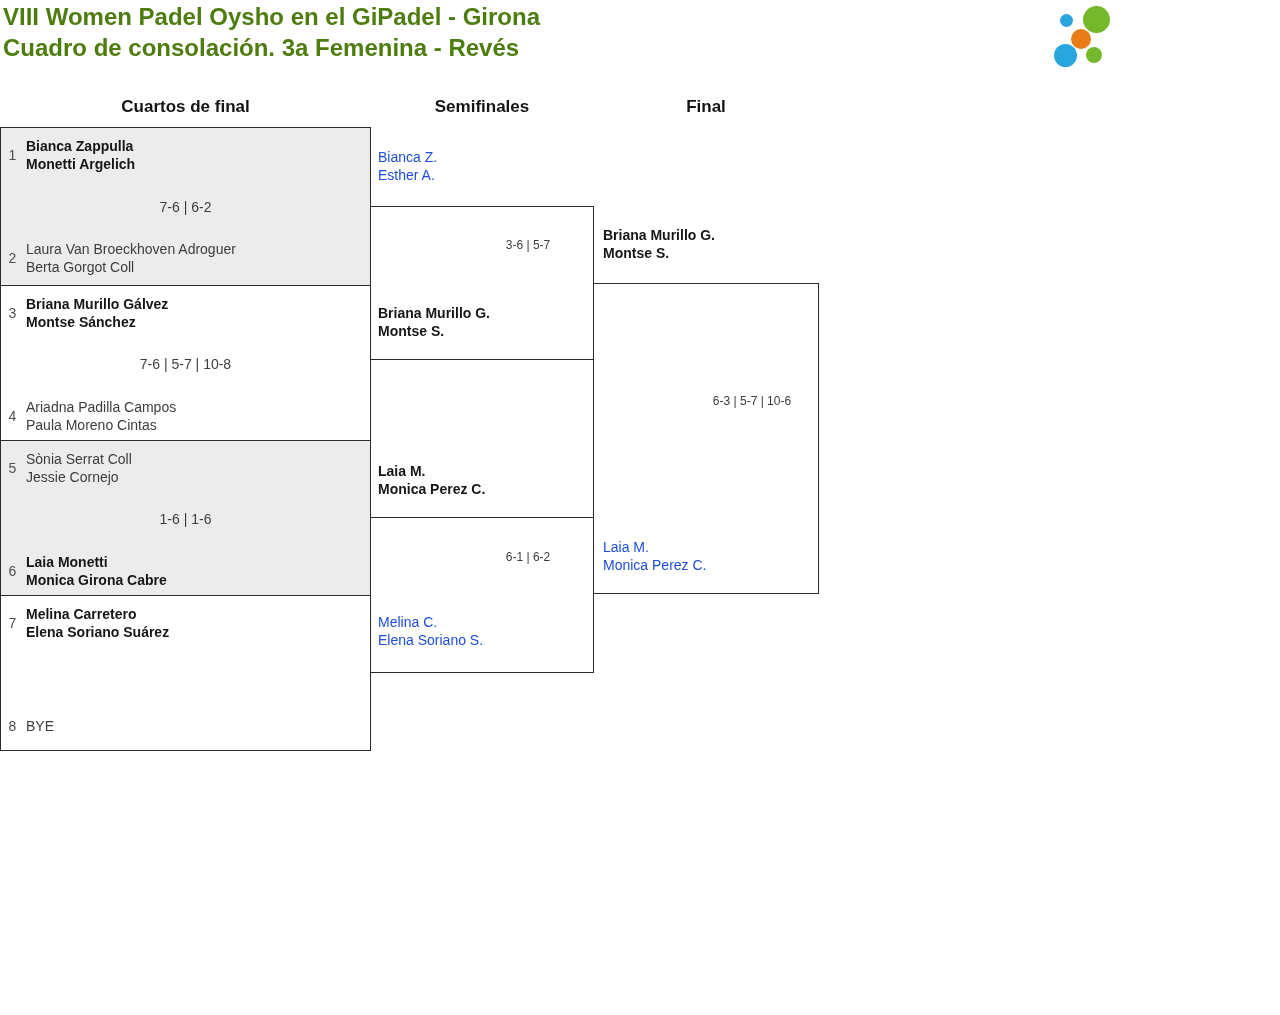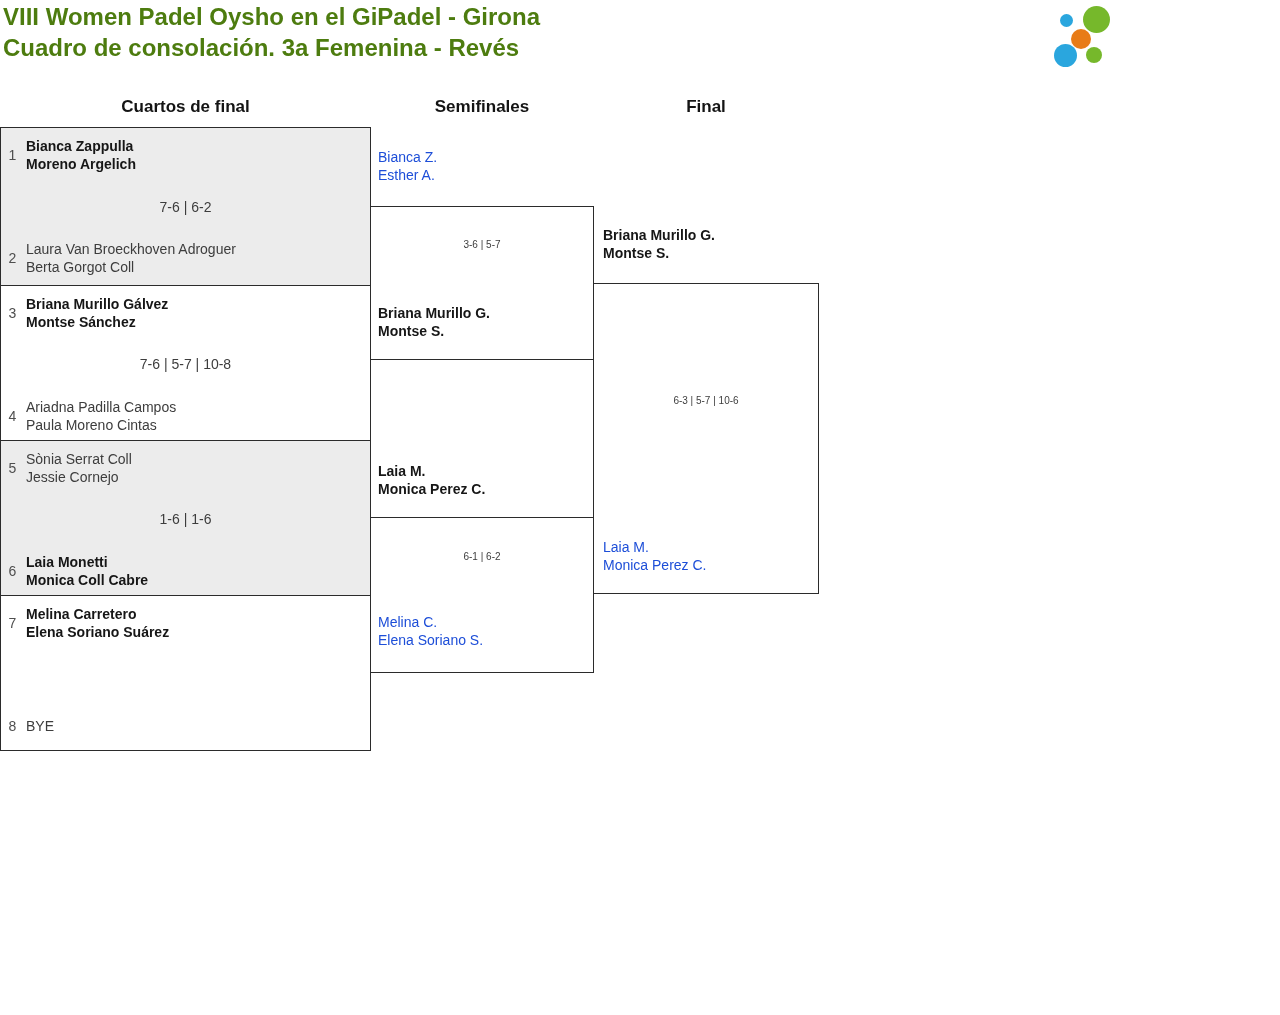--- a/index.html
+++ b/index.html
@@ -16,21 +16,21 @@
   .sf{left:370px;width:224px;background:transparent;}
   .fin{left:593px;width:226px;background:transparent;}
 
   .trow{position:absolute;left:4px;display:flex;align-items:center;height:36px;column-gap:6px;}
   .seed{width:15px;flex:none;text-align:center;font-size:14px;color:#4e4e4e;}
   .names{font-size:14px;line-height:18px;color:#3d3d3d;}
   .bold .names, .flabel.bold{font-weight:700;color:#161616;}
 
   .score{position:absolute;left:0;width:100%;text-align:center;font-size:14px;line-height:18px;color:#3d3d3d;}
   .flabel{position:absolute;font-size:14px;line-height:18px;color:#1d4ed8;}
-  .fscore{position:absolute;text-align:center;font-size:10px;line-height:18px;color:#3d3d3d;}
+  .fscore{position:absolute;text-align:center;font-size:12px;line-height:18px;color:#3d3d3d;margin-left:46px;}
 
   .logo{position:absolute;left:1050px;top:3px;width:228px;height:70px;cursor:pointer;}
   .dot{position:absolute;border-radius:50%;}
   .wordmark{position:absolute;left:60px;top:14px;font-size:52px;line-height:54px;
             font-weight:700;letter-spacing:-2px;}
 </style>
 </head>
 <body>
 
 <div class="stage">
@@ -50,21 +50,21 @@
 
   <div class="round-h" style="left:0;width:371px">Cuartos de final</div>
   <div class="round-h" style="left:370px;width:224px">Semifinales</div>
   <div class="round-h" style="left:593px;width:226px">Final</div>
 
   <div class="box qf shaded" style="top:127px;height:159px">
     <div class="trow bold" style="top:9px">
       <span class="seed">1</span>
       <div class="names">
         <div>Bianca Zappulla</div>
-        <div>Moreno Argelich</div>
+        <div>Monetti Argelich</div>
       </div>
     </div>
     <div class="score" style="top:70px">7-6 | 6-2</div>
     <div class="trow" style="top:112px">
       <span class="seed">2</span>
       <div class="names">
         <div>Laura Van Broeckhoven Adroguer</div>
         <div>Berta Gorgot Coll</div>
       </div>
     </div>
@@ -94,21 +94,21 @@
       <div class="names">
         <div>Sònia Serrat Coll</div>
         <div>Jessie Cornejo</div>
       </div>
     </div>
     <div class="score" style="top:69px">1-6 | 1-6</div>
     <div class="trow bold" style="top:112px">
       <span class="seed">6</span>
       <div class="names">
         <div>Laia Monetti</div>
-        <div>Monica Coll Cabre</div>
+        <div>Monica Girona Cabre</div>
       </div>
     </div>
   </div>
 
   <div class="box qf" style="top:595px;height:156px">
     <div class="trow bold" style="top:9px">
       <span class="seed">7</span>
       <div class="names">
         <div>Melina Carretero</div>
         <div>Elena Soriano Suárez</div>

